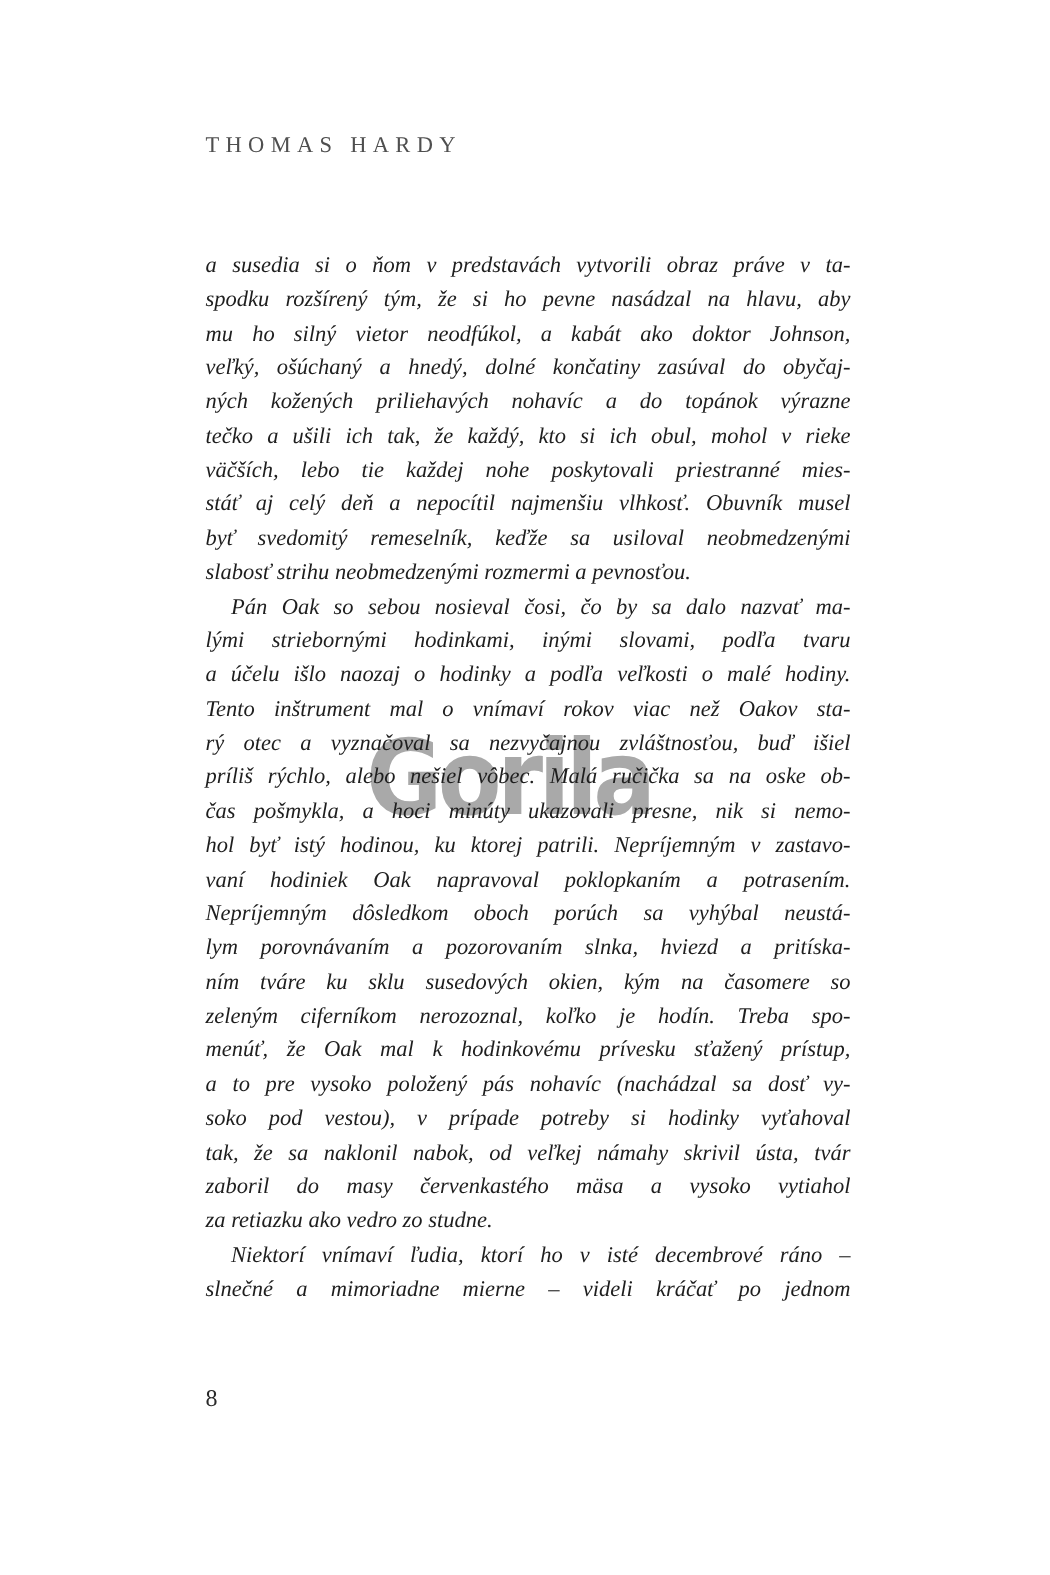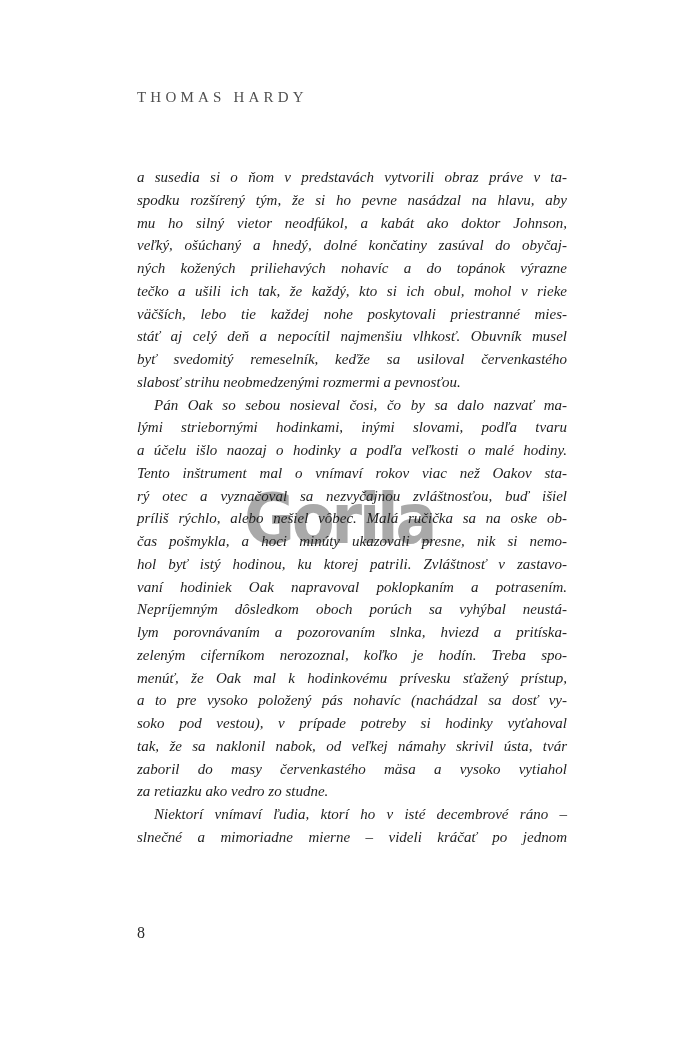--- a/index.html
+++ b/index.html
@@ -82,33 +82,34 @@
 
   <div class="text-block" id="text-block" style="color: rgb(30, 30, 30);">
       <div class="line">a susedia si o ňom v predstavách vytvorili obraz práve v ta-</div>
       <div class="line">spodku rozšírený tým, že si ho pevne nasádzal na hlavu, aby</div>
       <div class="line">mu ho silný vietor neodfúkol, a kabát ako doktor Johnson,</div>
       <div class="line">veľký, ošúchaný a hnedý, dolné končatiny zasúval do obyčaj-</div>
       <div class="line">ných kožených priliehavých nohavíc a do topánok výrazne</div>
       <div class="line">tečko a ušili ich tak, že každý, kto si ich obul, mohol v rieke</div>
       <div class="line">väčších, lebo tie každej nohe poskytovali priestranné mies-</div>
       <div class="line">stáť aj celý deň a nepocítil najmenšiu vlhkosť. Obuvník musel</div>
-      <div class="line">byť svedomitý remeselník, keďže sa usiloval červenkastého</div>
+      <div class="line">byť svedomitý remeselník, keďže sa usiloval neobmedzenými</div>
       <div class="line last-left">slabosť strihu neobmedzenými rozmermi a pevnosťou.</div>
       <div class="line indented">Pán Oak so sebou nosieval čosi, čo by sa dalo nazvať ma-</div>
       <div class="line">lými striebornými hodinkami, inými slovami, podľa tvaru</div>
       <div class="line">a účelu išlo naozaj o hodinky a podľa veľkosti o malé hodiny.</div>
       <div class="line">Tento inštrument mal o vnímaví rokov viac než Oakov sta-</div>
       <div class="line">rý otec a vyznačoval sa nezvyčajnou zvláštnosťou, buď išiel</div>
       <div class="line">príliš rýchlo, alebo nešiel vôbec. Malá ručička sa na oske ob-</div>
       <div class="line">čas pošmykla, a hoci minúty ukazovali presne, nik si nemo-</div>
-      <div class="line">hol byť istý hodinou, ku ktorej patrili. Zvláštnosť v zastavo-</div>
+      <div class="line">hol byť istý hodinou, ku ktorej patrili. Nepríjemným v zastavo-</div>
       <div class="line">vaní hodiniek Oak napravoval poklopkaním a potrasením.</div>
       <div class="line">Nepríjemným dôsledkom oboch porúch sa vyhýbal neustá-</div>
       <div class="line">lym porovnávaním a pozorovaním slnka, hviezd a pritíska-</div>
+      <div class="line">ním tváre ku sklu susedových okien, kým na časomere so</div>
       <div class="line">zeleným ciferníkom nerozoznal, koľko je hodín. Treba spo-</div>
       <div class="line">menúť, že Oak mal k hodinkovému prívesku sťažený prístup,</div>
       <div class="line">a to pre vysoko položený pás nohavíc (nachádzal sa dosť vy-</div>
       <div class="line">soko pod vestou), v prípade potreby si hodinky vyťahoval</div>
       <div class="line">tak, že sa naklonil nabok, od veľkej námahy skrivil ústa, tvár</div>
       <div class="line">zaboril do masy červenkastého mäsa a vysoko vytiahol</div>
       <div class="line last-left">za retiazku ako vedro zo studne.</div>
       <div class="line indented">Niektorí vnímaví ľudia, ktorí ho v isté decembrové ráno –</div>
       <div class="line">slnečné a mimoriadne mierne – videli kráčať po jednom</div>
     </div>

